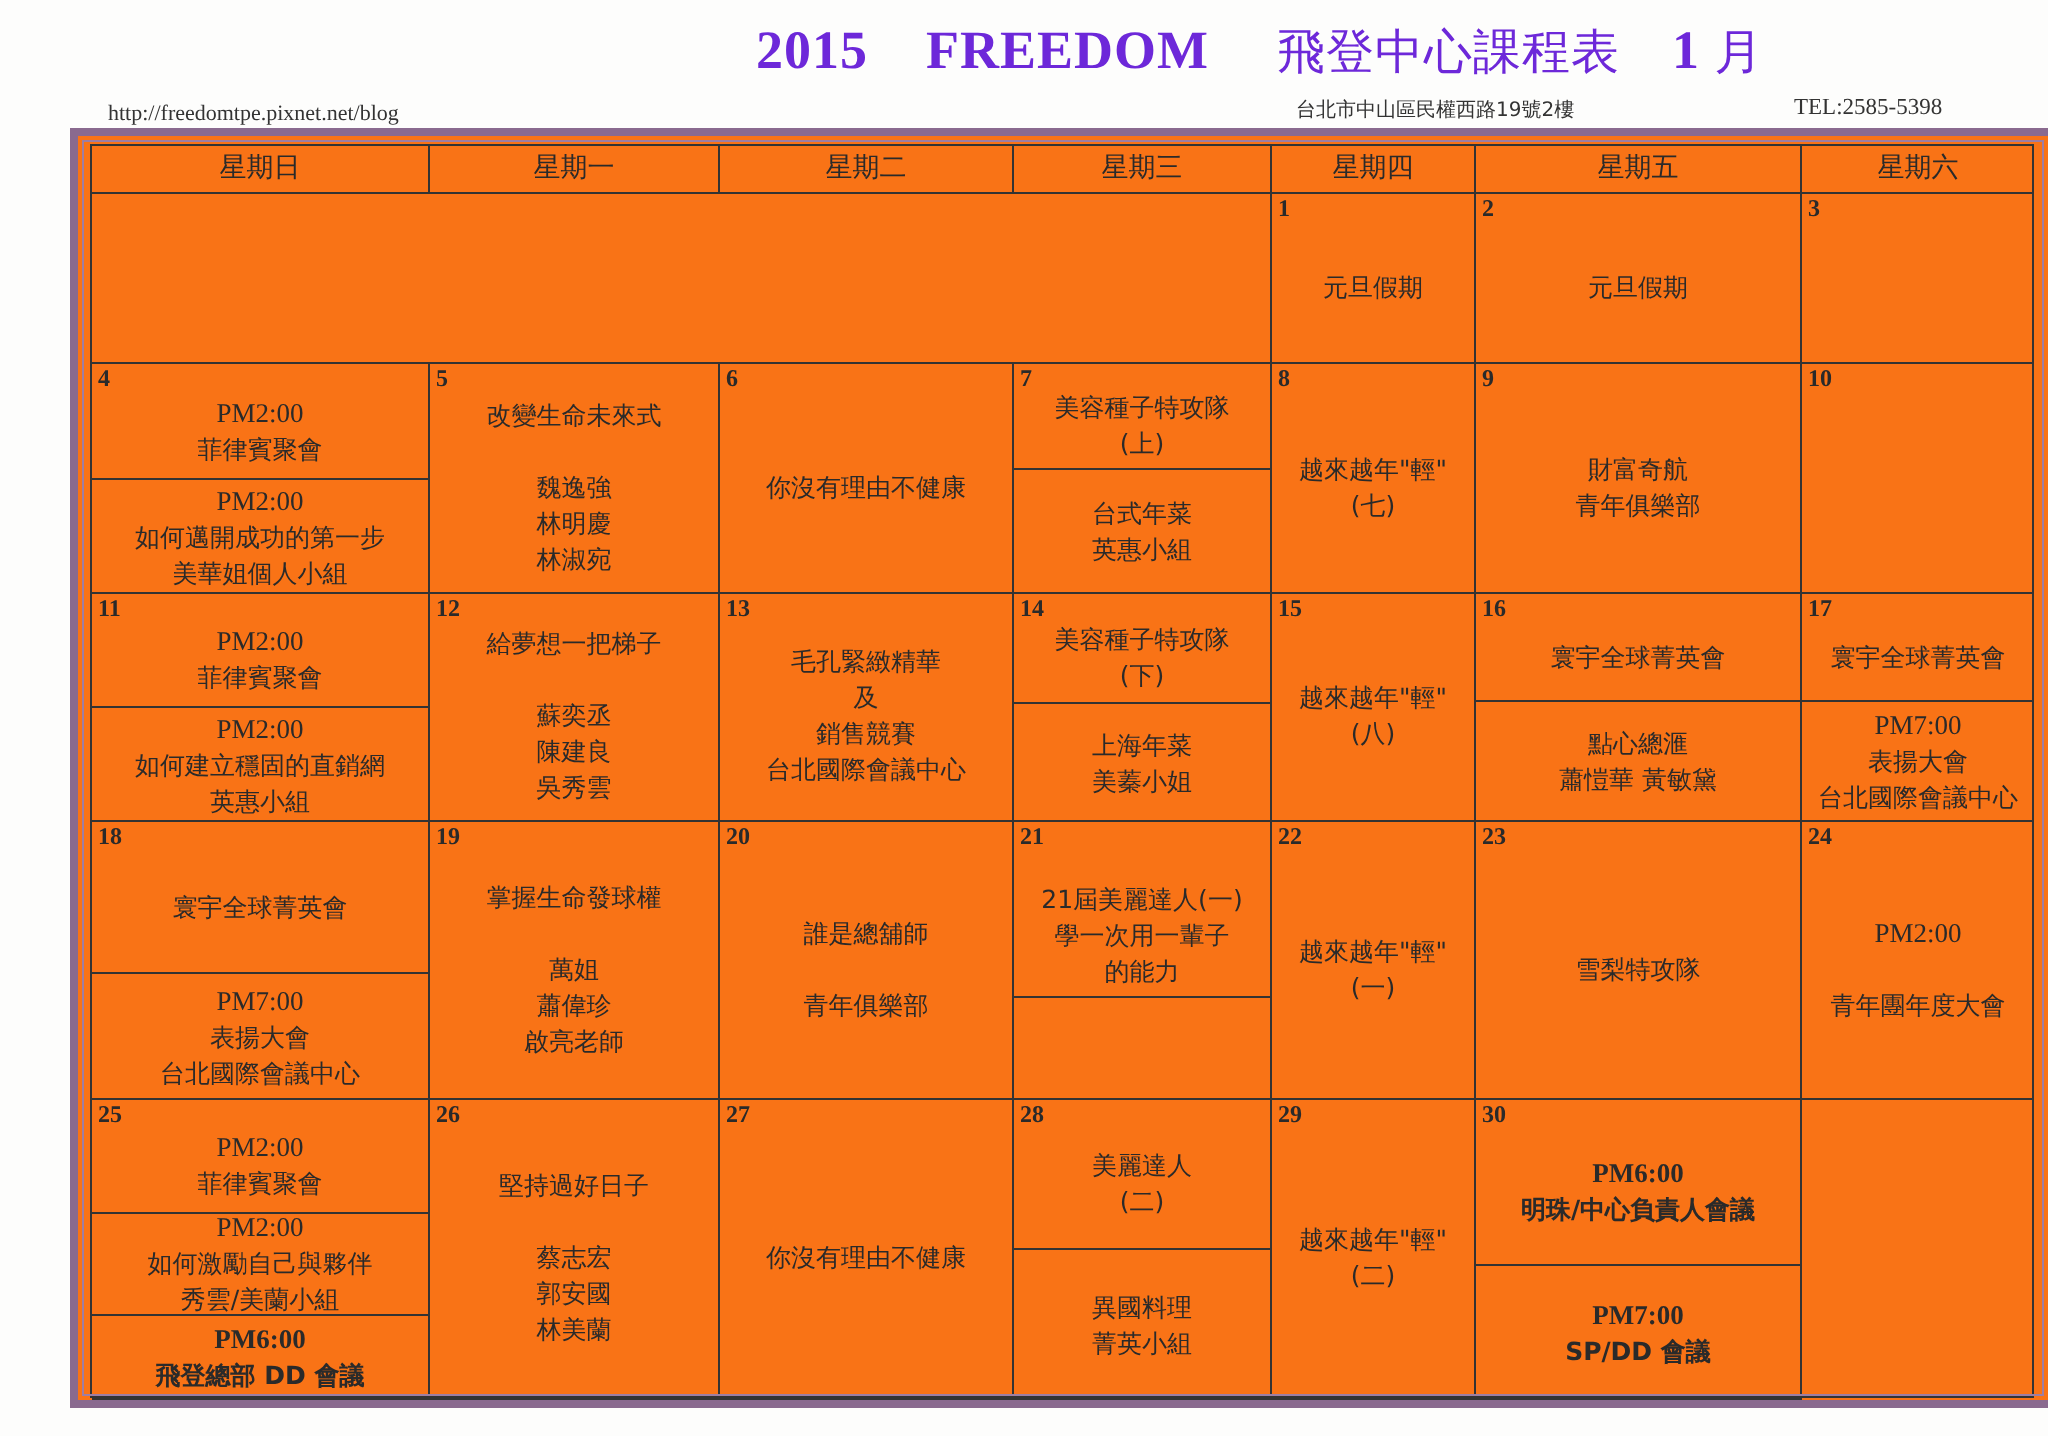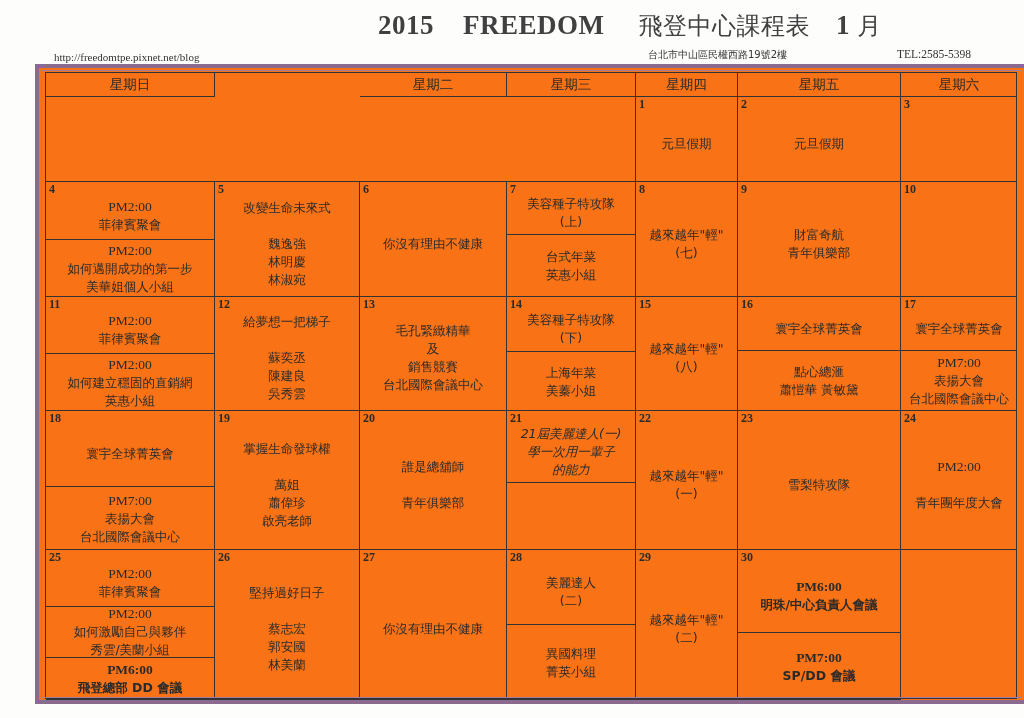--- a/index.html
+++ b/index.html
@@ -1,21 +1,21 @@
 <!DOCTYPE html>
 <html><head>
 <meta charset="utf-8">
 <style>
   html, body { margin:0; padding:0; }
   body {
     width:1024px; height:718px; background:#fdfdfc; position:relative; overflow:hidden;
     font-family: "Liberation Serif", "DejaVu Serif", serif; color:#2a2a2a;
   }
   .title {
-    position:absolute; top:10px; left:378px; font-size:27px; font-weight:bold; letter-spacing:0.5px; color:#404040;
+    position:absolute; top:10px; left:378px; font-size:27px; font-weight:bold; letter-spacing:0.5px; color:#6d28d9;
   }
   .title .cn { font-weight:normal; font-family:"DejaVu Sans", sans-serif; font-size:24px; margin-left:34px; }
   .title .month { margin-left:26px; }
   .title .month .cn2 { font-weight:normal; font-family:"DejaVu Sans", sans-serif; font-size:24px; }
   .url { position:absolute; top:51px; left:54px; font-size:11px; color:#333; }
   .addr { position:absolute; top:48px; left:648px; font-size:10px; color:#333; font-family:"DejaVu Sans", sans-serif; }
   .tel { position:absolute; top:48px; left:897px; font-size:11.5px; color:#333; }
   .frame {
     position:absolute; left:15px; top:64px; width:993px; height:640px;
     border:4px solid #8a6a8f; box-sizing:border-box; background:#f97316;margin-left:20px;
@@ -44,20 +44,21 @@
 <div class="title">
   <span>2015</span>&nbsp;&nbsp;&nbsp;&nbsp;<span>FREEDOM</span><span class="cn">飛登中心課程表</span><span class="month"><span>1</span> <span class="cn2">月</span></span>
 </div>
 <div class="url">http://freedomtpe.pixnet.net/blog</div>
 <div class="addr">台北市中山區民權西路19號2樓</div>
 <div class="tel">TEL:2585-5398</div>
 
 <div class="frame">
   <div class="grid" id="grid">
       <div class="hdr" style="left: 0px; width: 169px;">星期日</div>
+      <div class="hdr" style="left: 169px; width: 145px;">星期一</div>
       <div class="hdr" style="left: 314px; width: 147px;">星期二</div>
       <div class="hdr" style="left: 461px; width: 129px;">星期三</div>
       <div class="hdr" style="left: 590px; width: 102px;">星期四</div>
       <div class="hdr" style="left: 692px; width: 163px;">星期五</div>
       <div class="hdr" style="left: 855px; width: 116px; border-right: none;">星期六</div>
       <div class="cell" style="left: 0px; top: 24px; width: 590px; height: 85px;"></div>
       <div class="cell" style="left: 590px; top: 24px; width: 102px; height: 85px;">
         <div class="sub" style="top: 0px; height: 85px; padding-top: 8px; box-sizing: border-box;">
           <span class="line">元旦假期</span>
         </div>
@@ -221,21 +222,21 @@
       </div>
       <div class="cell" style="left: 314px; top: 338px; width: 147px; height: 139px;">
         <div class="sub" style="top: 0px; height: 139px; padding-top: 8px; box-sizing: border-box;">
           <span class="line">誰是總舖師</span>
           <span class="line">&nbsp;</span>
           <span class="line">青年俱樂部</span>
         </div>
         <span class="day">20</span>
       </div>
       <div class="cell" style="left: 461px; top: 338px; width: 129px; height: 139px;">
-        <div class="sub border-b" style="top: 0px; height: 72px; padding-top: 10px; box-sizing: border-box; font-style: italic;">
+        <div class="sub border-b" style="top: 16px; height: 72px; padding-top: 10px; box-sizing: border-box;">
           <span class="line">21屆美麗達人(一)</span>
           <span class="line">學一次用一輩子</span>
           <span class="line">的能力</span>
         </div>
         <span class="day">21</span>
       </div>
       <div class="cell" style="left: 590px; top: 338px; width: 102px; height: 139px;">
         <div class="sub" style="top: 0px; height: 139px; padding-top: 8px; box-sizing: border-box;">
           <span class="line">越來越年"輕"</span>
           <span class="line">(一)</span>

